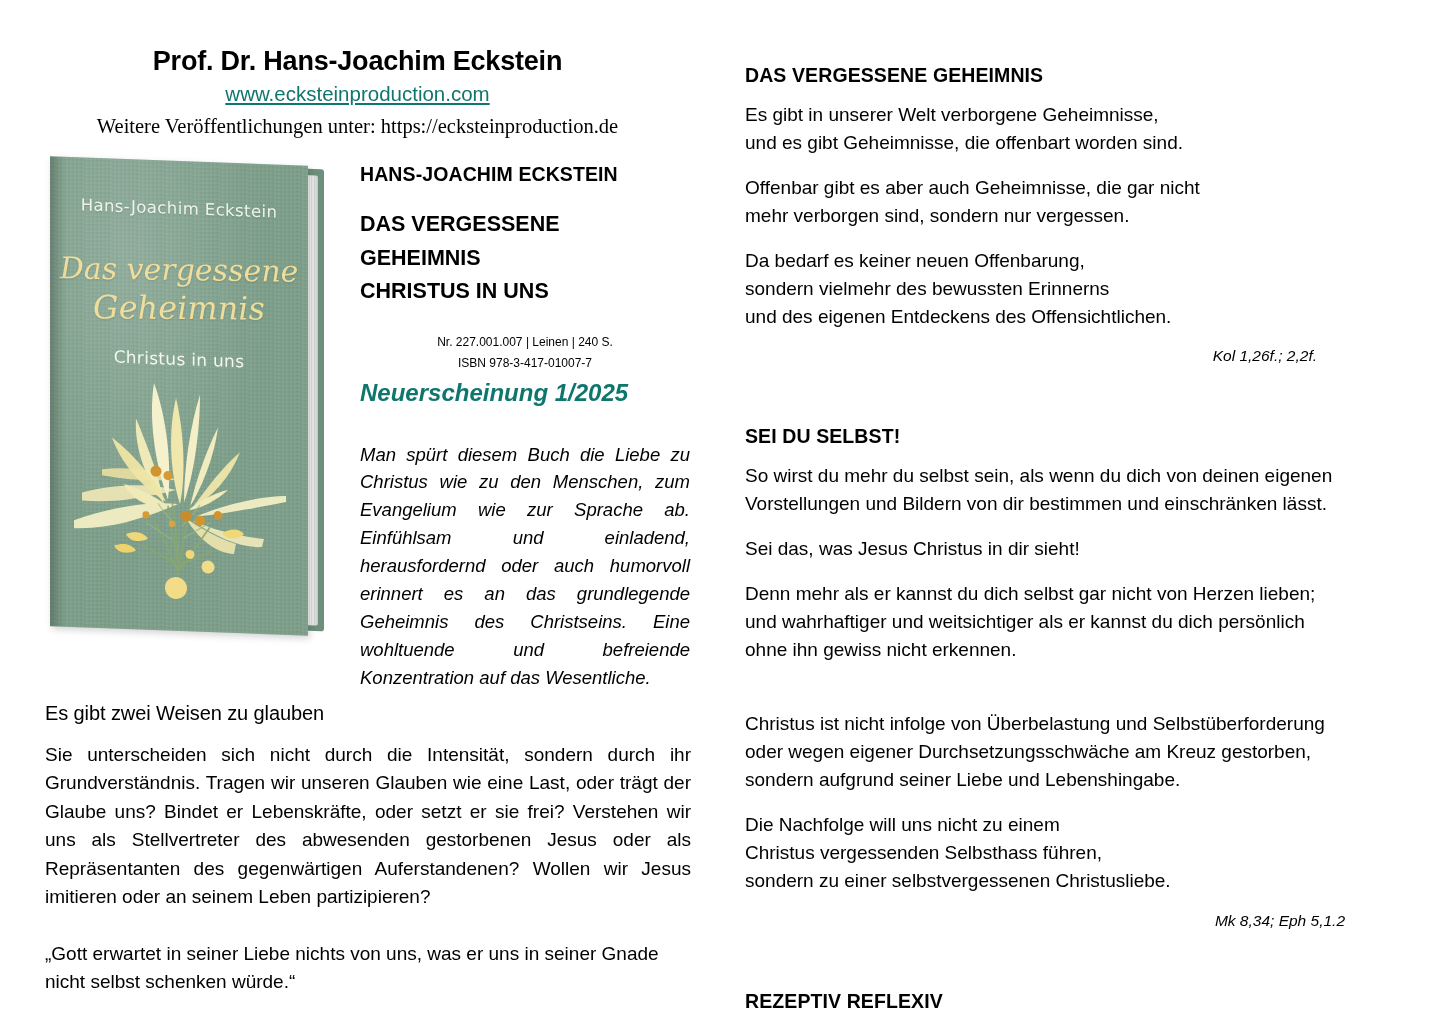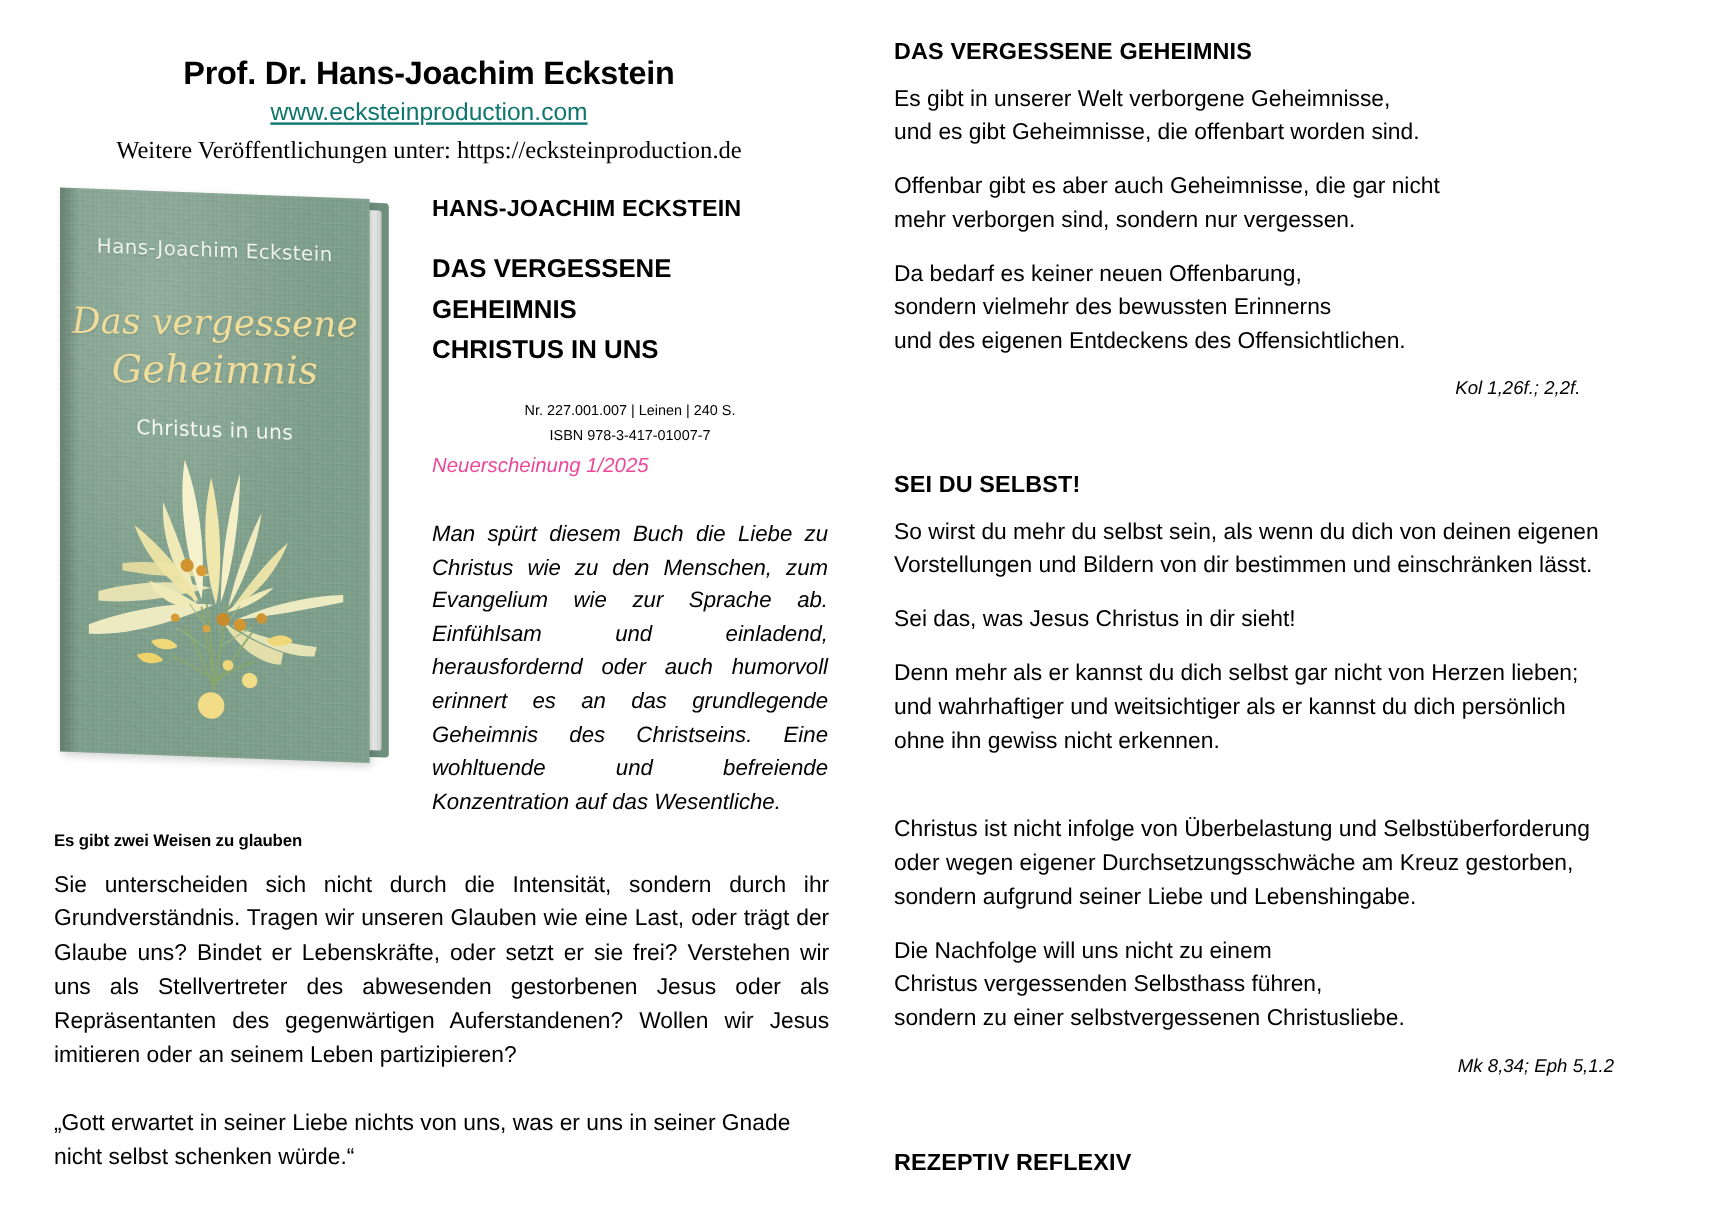--- a/index.html
+++ b/index.html
@@ -227,44 +227,45 @@
     line-height: 1.55;
     margin: 0 0 26px 0;
   }
   .meta-facts {
     font-size: 12px;
     line-height: 1.42;
     margin: 0 0 4px 0;
     text-align: center;
   }
   .meta-new {
-    font-size: 17px;
+    font-size: 24px;
     font-style: italic;
-    color: #ec4899;
+    color: #0f766e;
     line-height: 1.42;
     margin: 0 0 30px 0;
+    font-weight: bold;
   }
   .meta-blurb {
     font-size: 18.5px;
     line-height: 1.51;
     text-align: justify;
     text-justify: inter-word;
     margin: 0;
     hyphens: manual;
     font-style: italic;
   }
 
   
   .lower-left {
     padding: 0 24px 0 45px;
     margin-top: 10px;
   }
   .ll-heading {
-    font-size: 14px;
-    font-weight: bold;
+    font-size: 20px;
+    font-weight: normal;
     margin: 0 0 16px 0;
     letter-spacing: -0.1px;
   }
   .ll-para {
     font-size: 19px;
     line-height: 1.50;
     text-align: justify;
     text-justify: inter-word;
     margin: 0 0 28px 0;
   }
@@ -273,21 +274,21 @@
     line-height: 1.50;
     text-align: left;
     margin: 0;
   }
 
   
   .right-pane {
     position: relative;
     width: 730px;
     height: 1027px;
-    padding: 32px 60px 0 30px;
+    padding: 64px 60px 0 30px;
     box-sizing: border-box;
   }
   .section {
     margin-bottom: 26px;
   }
   .section:last-child { margin-bottom: 0; }
 
   .sec-heading {
     font-size: 19.5px;
     font-weight: bold;

